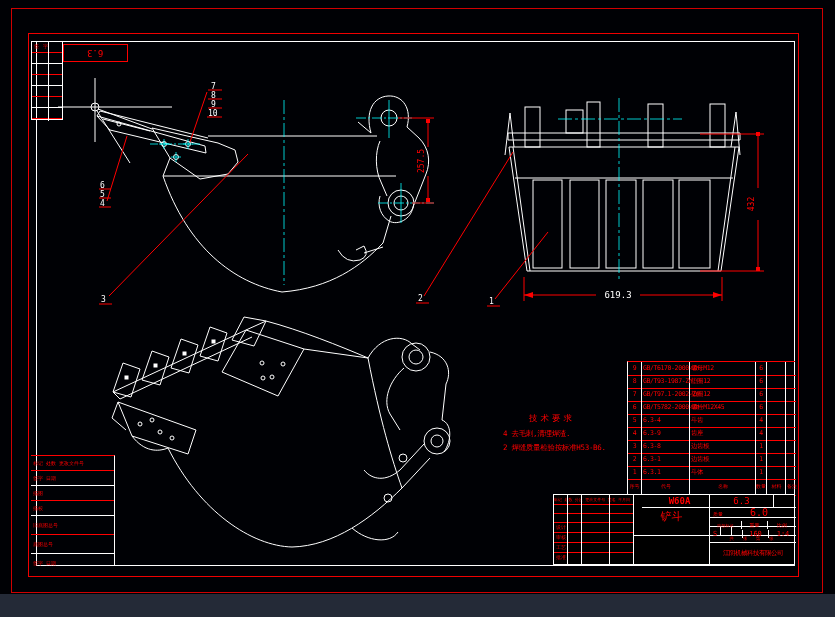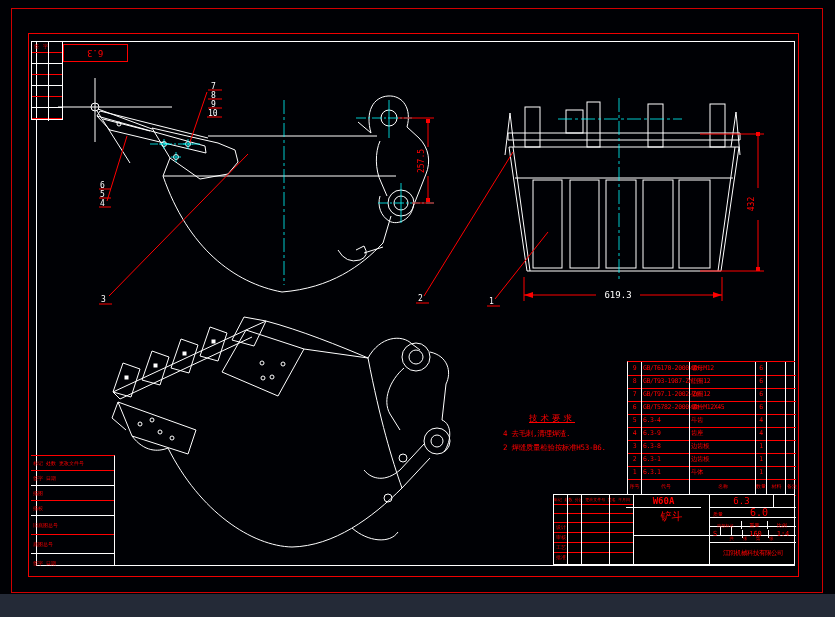--- a/index.html
+++ b/index.html
@@ -28,21 +28,21 @@
   #tl{left:31px;top:41px;width:32px;height:79px;border:1px solid #fff;}
   #tl .r{height:10px;border-bottom:1px solid #f00;}
   #tl .r:nth-child(even){border-bottom-color:#fff;}
   #corner63{left:63px;top:44px;width:65px;height:18px;border:1px solid #f00;display:flex;align-items:center;justify-content:center;}
   #corner63 span{transform:rotate(180deg);color:#f00;font-size:9px;}
   #bl{left:31px;top:455px;width:84px;height:110px;border-right:1px solid #fff;border-top:1px solid #f00;}
   #bl .r{border-bottom:1px solid #f00;color:#f00;font-size:5px;line-height:14px;height:14px;overflow:hidden;white-space:nowrap;padding-left:2px;}
   #bl .r:nth-child(even){border-bottom-color:#fff;}
   
   #notes{left:503px;top:413px;width:145px;color:#f00;}
-  #notes .nt{font-size:8.5px;letter-spacing:3px;margin-left:26px;text-decoration:underline;}
+  #notes .nt{font-size:8.5px;letter-spacing:3px;margin-left:26px;}
   #notes .nl{font-size:7.5px;letter-spacing:-0.3px;margin-top:4px;white-space:nowrap;}
   #bottomband{left:0;top:594px;width:835px;height:23px;background:#242a37;}
   text{font-family:"DejaVu Sans Mono","Liberation Mono",monospace;}
 </style>
 </head>
 <body>
 
 <div id="stage">
 
   <svg width="835" height="617" viewBox="0 0 835 617">
@@ -215,21 +215,21 @@
       <div style="height:8px;border-bottom:1px solid #f00;"></div>
       <div style="font-size:5px;color:#f00;line-height:9px;height:9px;border-bottom:1px solid #f00;padding-left:2px;">设计</div>
       <div style="font-size:5px;color:#f00;line-height:9px;height:9px;border-bottom:1px solid #f00;padding-left:2px;">审核</div>
       <div style="font-size:5px;color:#f00;line-height:9px;height:9px;border-bottom:1px solid #f00;padding-left:2px;">工艺</div>
       <div style="font-size:5px;color:#f00;line-height:9px;height:9px;padding-left:2px;">批准</div>
       <div class="vline" style="left:13px;top:0;height:69px;"></div>
       <div class="vline" style="left:27px;top:0;height:69px;"></div>
       <div class="vline" style="left:55px;top:0;height:69px;"></div>
     </div>
 
-    <div class="cell" style="left:72px;top:0;width:75px;height:13px;border-bottom:1px solid #fff;text-align:center;font-size:9px;font-weight:bold;line-height:12px;">W60A</div>
+    <div class="cell" style="left:88px;top:0;width:75px;height:13px;border-bottom:1px solid #fff;text-align:center;font-size:9px;font-weight:bold;line-height:12px;">W60A</div>
     <div class="cell" style="left:155px;top:0;width:64px;height:13px;border-left:1px solid #fff;border-bottom:1px solid #fff;text-align:center;font-size:9px;line-height:12px;">6.3</div>
     <div class="cell" style="left:219px;top:0;width:23px;height:13px;border-left:1px solid #fff;border-bottom:1px solid #fff;"></div>
 
     <div class="cell" style="left:80px;top:2px;width:75px;height:39px;border-bottom:1px solid #fff;display:flex;align-items:center;justify-content:center;font-size:11px;">铲斗</div>
     <div class="cell" style="left:80px;top:52px;width:75px;height:17px;"></div>
 
     <div class="cell" style="left:155px;top:13px;width:87px;height:10px;border-left:1px solid #fff;border-bottom:1px solid #fff;font-size:5px;line-height:9px;">
       <span style="padding-left:3px;">质量</span>
       <span style="font-size:10px;padding-left:24px;">6.0</span>
     </div>

